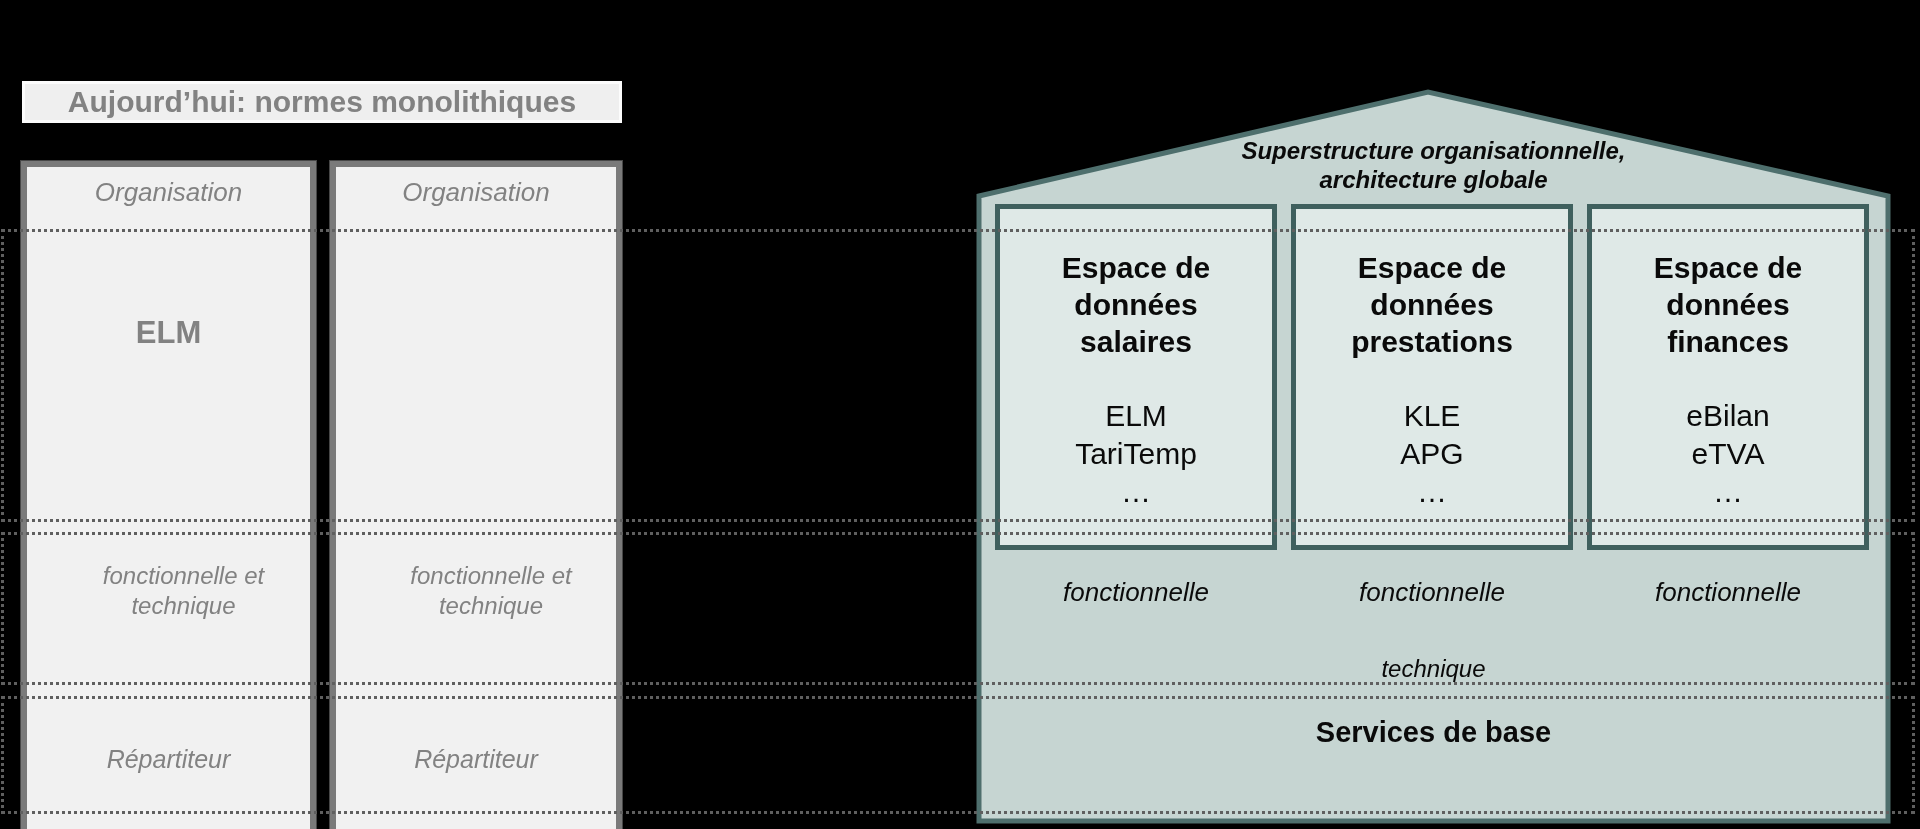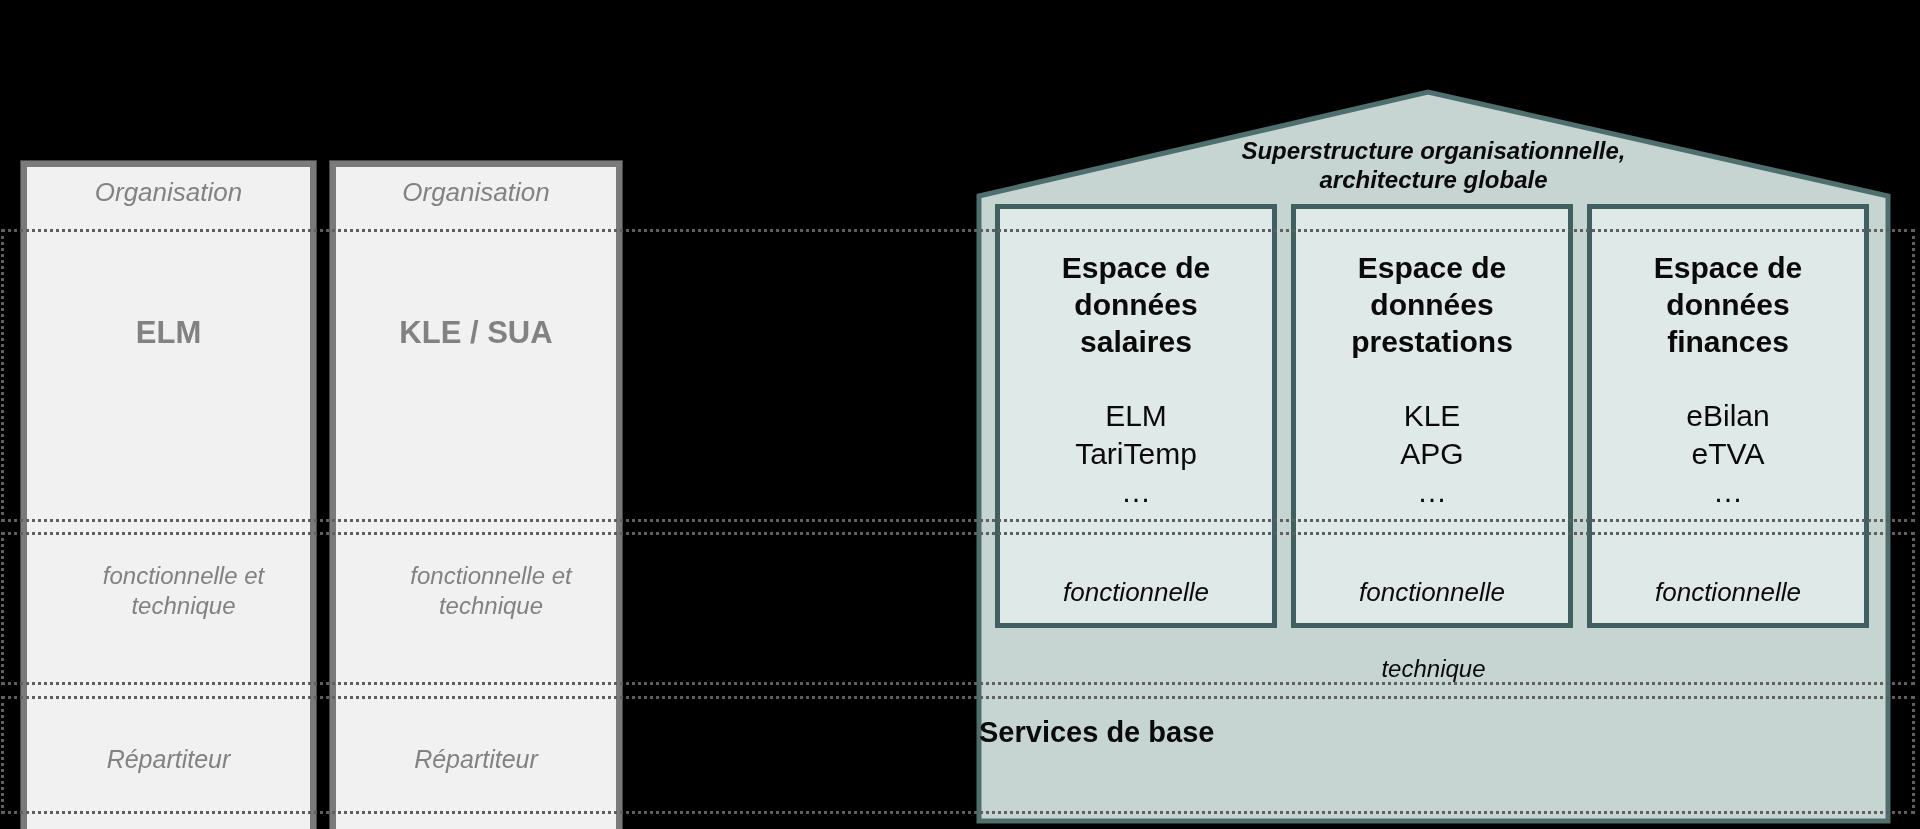--- a/index.html
+++ b/index.html
@@ -92,21 +92,21 @@
     width: 909px;
     text-align: center;
     font-size: 24px; font-weight: bold; font-style: italic;
     line-height: 29px;
     color: var(--right_text, #0a0a0a);
     white-space: pre-line;
     z-index: 30;
   }
   .space-box {
     position: absolute;
-    top: 204px; height: 424px;
+    top: 204px; height: 346px;
     width: 282px;
     background: var(--space_fill, #dfe9e7);
     border: 5px solid var(--space_border, #3f605e);
     box-sizing: border-box;
     z-index: 20;
     color: var(--right_text, #0a0a0a);
   }
   .space-box-1 { left: 995px; }
   .space-box-2 { left: 1291px; }
   .space-box-3 { left: 1587px; }
@@ -121,20 +121,21 @@
     width: 909px;
     text-align: center;
     font-size: 24px; font-style: italic;
     color: var(--right_text, #0a0a0a);
     z-index: 30;
   }
   .services-title {
     position: absolute;
     left: 979px; top: 716px;
     width: 909px;
+    text-align: center;
     font-size: 29px; font-weight: bold;
     color: var(--right_text, #0a0a0a);
     z-index: 30;
   }
   .services-list {
     position: absolute;
     left: 979px; top: 751px;
     width: 909px;
     text-align: center;
     font-size: 26px; line-height: 29px;
@@ -145,32 +146,32 @@
 </style>
 </head>
 <body>
 
 <div class="canvas">
 
   <svg class="house-svg" viewBox="0 0 1920 829" xmlns="http://www.w3.org/2000/svg">
     <polygon points="979,196 1428,92 1888,196 1888,821 979,821"></polygon>
   </svg>
 
+  <div class="left-title">Aujourd’hui: normes monolithiques</div>
 
   <div class="mono-col mono-col-1">
     <div class="org-label">Organisation</div>
     <div class="system-name">ELM</div>
     <div class="mid-label">fonctionnelle et
 technique</div>
     <div class="bottom-label">Répartiteur</div>
   </div>
 
   <div class="mono-col mono-col-2">
     <div class="org-label">Organisation</div>
-    <div class="system-name">KLE / SUA</div>
     <div class="mid-label">fonctionnelle et
 technique</div>
     <div class="bottom-label">Répartiteur</div>
   </div>
 
 
   <div class="roof-label">Superstructure organisationnelle,
 architecture globale</div>
 
   <div class="space-box space-box-1">

